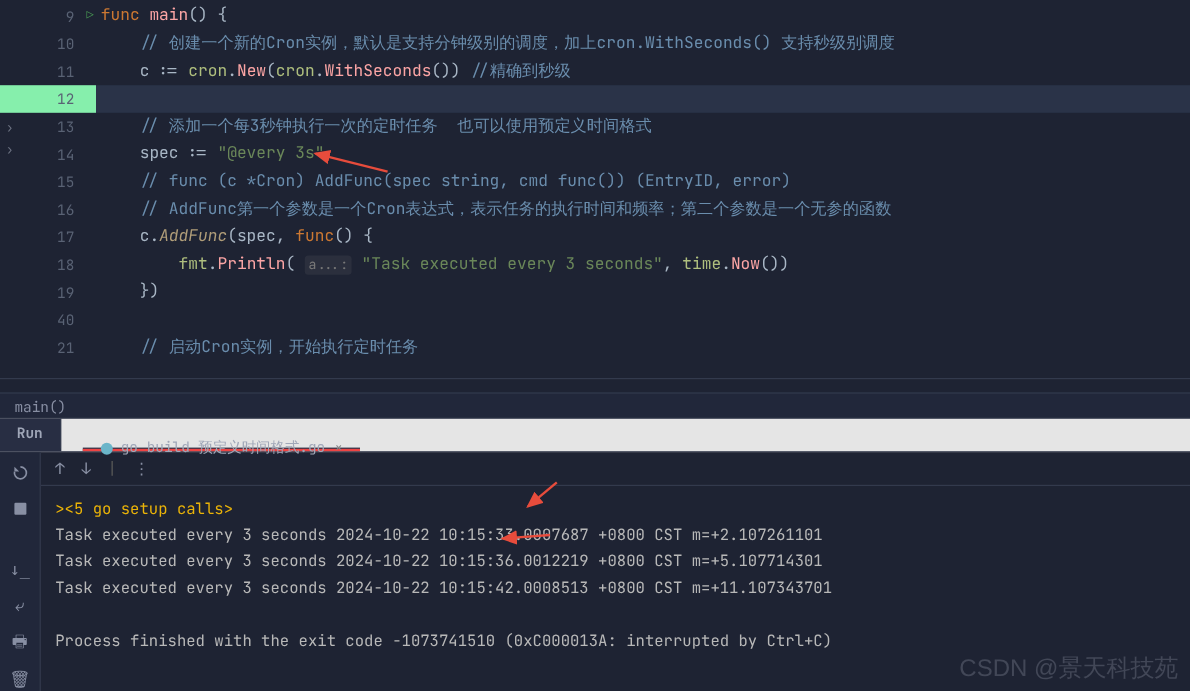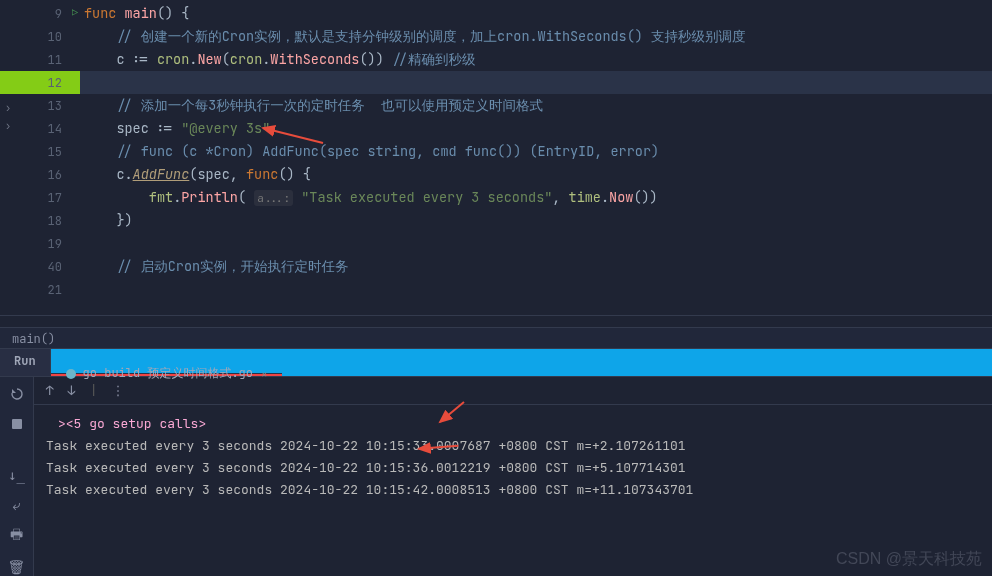--- a/index.html
+++ b/index.html
@@ -28,21 +28,21 @@
       display: flex;
       justify-content: flex-end;
       align-items: center;
       height: 23px;
       padding-right: 18px;
       color: #596274;
       font-size: 12px;
       position: relative;
     }
     .gutter-row.highlight {
-      background: #84cc16;
+      background: #86efac;
     }
     .run-icon {
       position: absolute;
       right: 2px;
       top: 4px;
       color: #499c54;
       font-size: 10px;
     }
     .code-area {
       flex: 1;
@@ -59,21 +59,21 @@
     .code-line.highlight {
       background: #2a3348;
     }
     .kw { color: #cc7832; }
     .fn { color: #fca5a5; }
     .com { color: #6a8dad; font-style: normal; }
     .str { color: #6a8759; }
     .pkg { color: #afbf7e; }
     .paren { color: #a9b7c6; }
     .ident { color: #a9b7c6; }
-    .method { color: #b09d79; font-style: italic; text-decoration: underline; }
+    .method { color: #b09d79; font-style: italic; }
     .hint { color: #787878; font-style: normal; font-size: 11px; background: rgba(120,120,120,0.15); padding: 1px 3px; border-radius: 3px;}
     .dot { color: #a9b7c6; }
     
     .arrow-red {
       position: absolute;
       pointer-events: none;
     }
     .arrow1 { left: 253px; top: 118px; }
     .arrow2 { left: 434px; top: 400px; }
     .arrow3 { left: 412px; top: 435px; transform: rotate(-25deg); }
@@ -88,24 +88,25 @@
       background: #21273a;
       border-top: 1px solid #333a4d;
       border-bottom: 1px solid #333a4d;
       padding: 0 12px;
       line-height: 22px;
       font-size: 12px;
       color: #888fa3;
     }
     .tool-tabs {
       height: 28px;
-      background: #0ea5e9;
+      background: #e5e5e5;
       border-bottom: 1px solid #333a4d;
       display: flex;
       align-items: stretch;
+      gap: 18px;
     }
     .tool-tab {
       padding: 0 14px;
       display: flex;
       align-items: center;
       font-size: 12px;
       color: #a0a7b8;
       border-bottom: 3px solid transparent;
     }
     .tool-tab.side {
@@ -163,29 +164,29 @@
       gap: 14px;
       color: #888fa3;
     }
     .console-output {
       flex: 1;
       padding: 8px 12px;
       font-size: 13px;
       line-height: 22px;
       color: #b8b8b8;
     }
-    .console-output .dim { color: #f9a8d4; margin-left: 12px; }
+    .console-output .dim { color: #eab308; }
     .console-wrap { flex: 1; display: flex; flex-direction: column; }
     .out-line { white-space: pre; }
     .watermark {
       position: absolute;
       bottom: 6px;
       right: 10px;
       color: #5a5f6f;
-      font-size: 16px;
+      font-size: 20px;
       opacity: 0.6;
       font-family: sans-serif;
     }
     .left-strip {
       position: absolute;
       left: 0;
       top: 100px;
       width: 16px;
       color: #6d7383;
       font-size: 11px;
@@ -242,20 +243,21 @@
       </div>
   </div>
   <div class="code-area">
     <div class="code-line"><span class="kw">func </span><span class="fn">main</span><span class="paren">() {</span></div>
     <div class="code-line"><span class="com">    // 创建一个新的Cron实例，默认是支持分钟级别的调度，加上cron.WithSeconds() 支持秒级别调度</span></div>
     <div class="code-line"><span class="ident">    c := </span><span class="pkg">cron</span><span class="dot">.</span><span class="fn">New</span><span class="paren">(</span><span class="pkg">cron</span><span class="dot">.</span><span class="fn">WithSeconds</span><span class="paren">()) </span><span class="com">//精确到秒级</span></div>
     <div class="code-line highlight"></div>
     <div class="code-line"><span class="com">    // 添加一个每3秒钟执行一次的定时任务  也可以使用预定义时间格式</span></div>
     <div class="code-line"><span class="ident">    spec := </span><span class="str">"@every 3s"</span></div>
     <div class="code-line"><span class="com">    // func (c *Cron) AddFunc(spec string, cmd func()) (EntryID, error)</span></div>
+    <div class="code-line"><span class="com">    // AddFunc第一个参数是一个Cron表达式，表示任务的执行时间和频率；第二个参数是一个无参的函数</span></div>
     <div class="code-line"><span class="ident">    c.</span><span class="method">AddFunc</span><span class="paren">(spec, </span><span class="kw">func</span><span class="paren">() {</span></div>
     <div class="code-line"><span>        </span><span class="pkg">fmt</span><span class="dot">.</span><span class="fn">Println</span><span class="paren">( </span><span class="hint">a...:</span><span> </span><span class="str">"Task executed every 3 seconds"</span><span class="paren">, </span><span class="pkg">time</span><span class="dot">.</span><span class="fn">Now</span><span class="paren">())</span></div>
     <div class="code-line"><span class="paren">    })</span></div>
     <div class="code-line"></div>
     <div class="code-line"><span class="com">    // 启动Cron实例，开始执行定时任务</span></div>
   </div>
 </div>
 
 <div class="scrollbar-h"></div>
 
@@ -303,20 +305,21 @@
       <span>↓</span>
       <span style="color:#555">|</span>
       <span>⋮</span>
     </div>
     <div class="console-output">
       <div class="out-line dim">&gt;<span>&lt;5 go setup calls&gt;</span></div>
       <div class="out-line">Task executed every 3 seconds 2024-10-22 10:15:33.0007687 +0800 CST m=+2.107261101</div>
       <div class="out-line">Task executed every 3 seconds 2024-10-22 10:15:36.0012219 +0800 CST m=+5.107714301</div>
       <div class="out-line">Task executed every 3 seconds 2024-10-22 10:15:42.0008513 +0800 CST m=+11.107343701</div>
       <div class="out-line" style="height:22px"></div>
+      <div class="out-line">Process finished with the exit code -1073741510 (0xC000013A: interrupted by Ctrl+C)</div>
     </div>
   </div>
 </div>
 
 <div class="left-strip">
   <span>›</span>
   <span>›</span>
 </div>
 
 <svg class="arrow-red arrow1" width="80" height="30">

